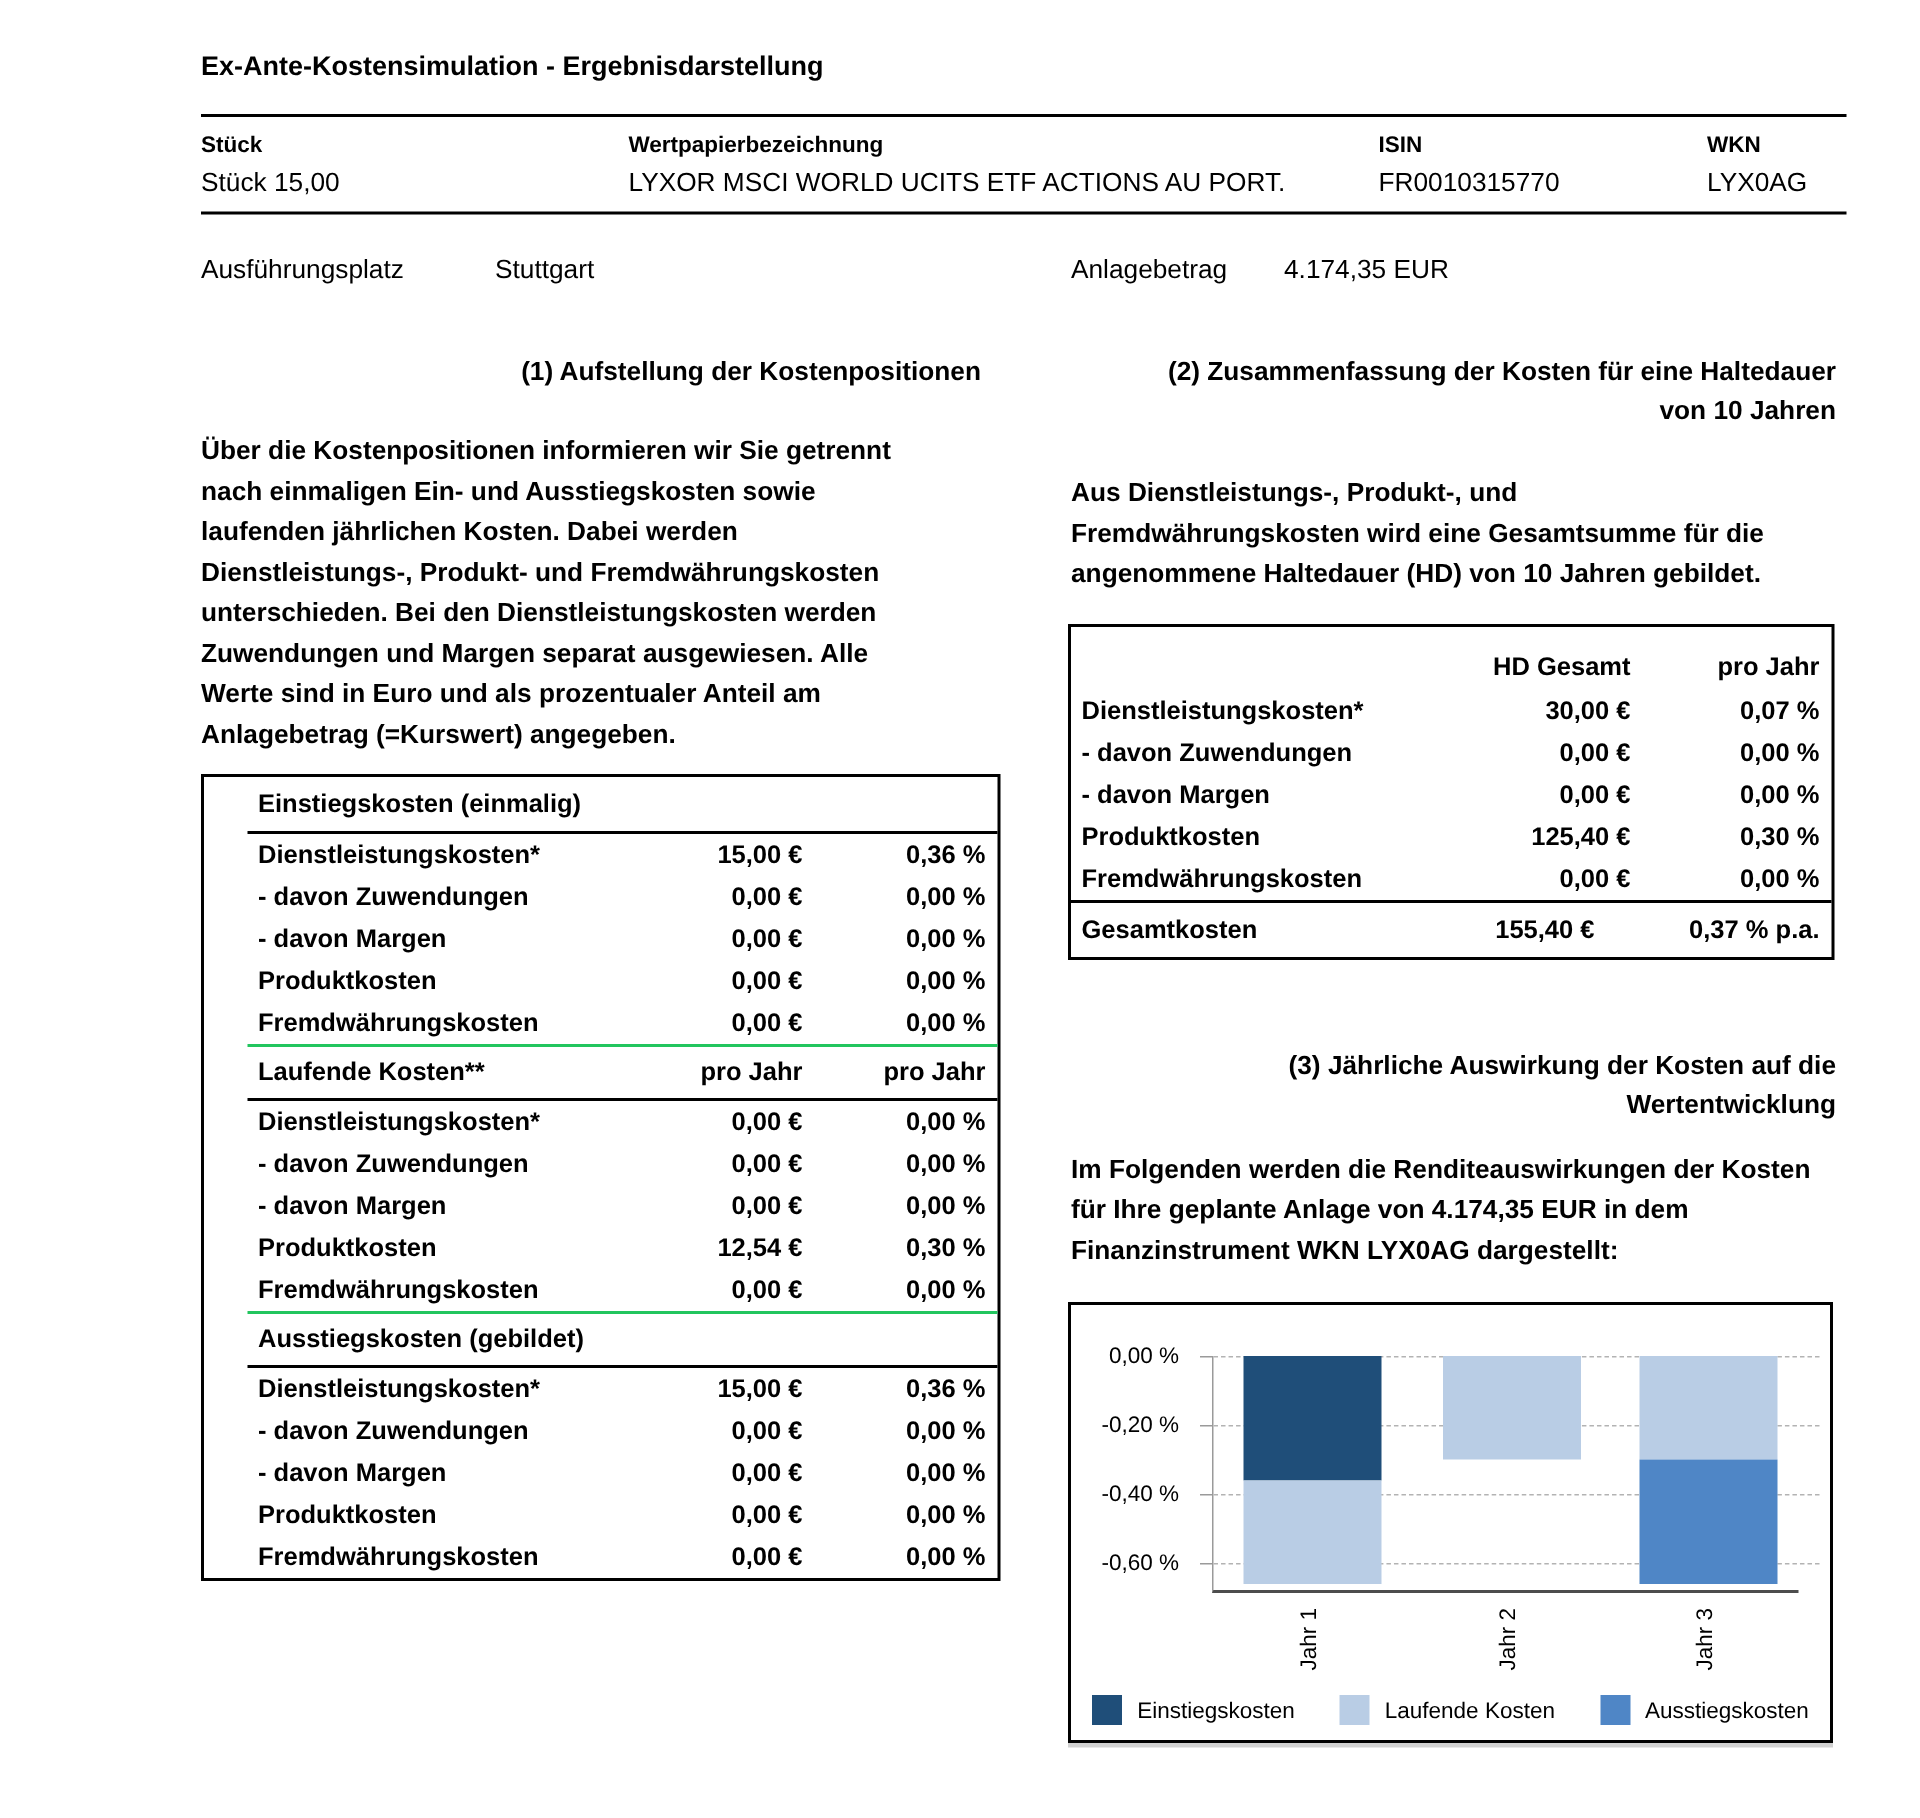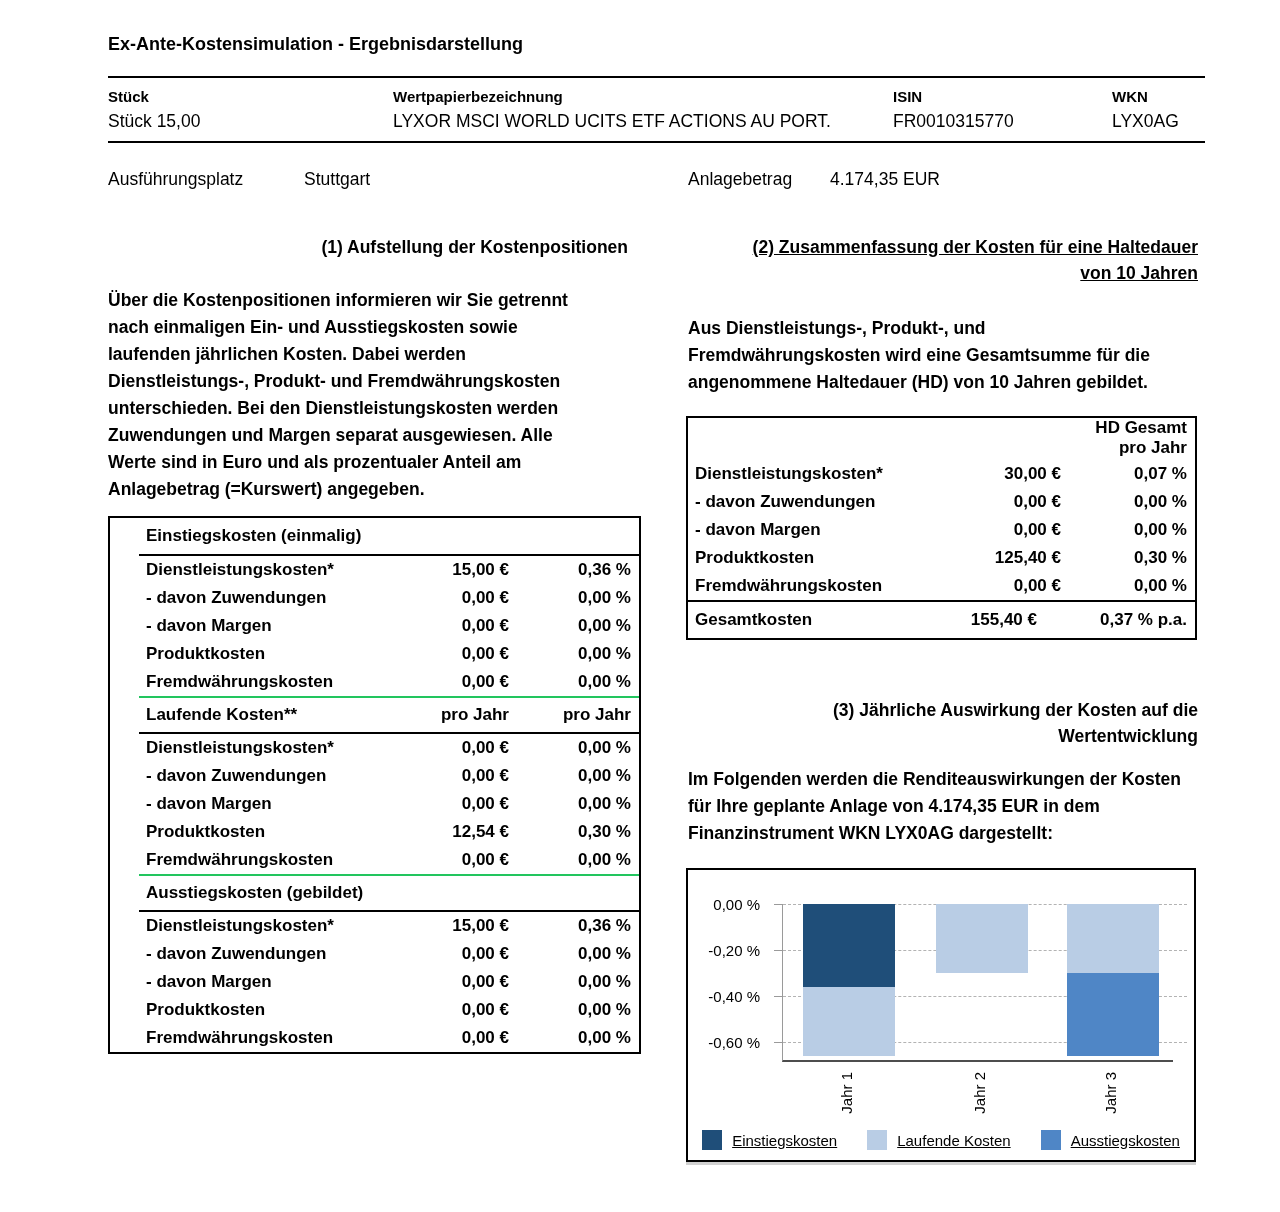--- a/index.html
+++ b/index.html
@@ -1,18 +1,18 @@
 <!DOCTYPE html>
 <html><head>
 <meta charset="utf-8">
 <style>
   html,body{margin:0;padding:0;background:#fff;}
   .page{position:relative;width:1280px;height:1212px;background:#ffffff;overflow:hidden;
         font-family:"Liberation Sans",sans-serif;color:#000;}
-  .abs{position:absolute;}
+  .abs{position:absolute;margin-left:26px;}
   .ml{white-space:pre-line;}
 
   
   .doc-title{left:108px;top:34px;font-size:18px;font-weight:bold;}
 
   
   .instr{left:108px;top:76px;width:1097px;border-top:2px solid #000;border-bottom:2px solid #000;height:63px;}
   .instr .hdr{position:absolute;top:10px;font-size:15px;font-weight:bold;}
   .instr .val{position:absolute;top:33px;font-size:17.5px;}
   .ix0{left:0;} .ix1{left:285px;} .ix2{left:785px;} .ix3{left:1004px;}
@@ -30,36 +30,36 @@
   .ltable .srow{display:flex;align-items:center;height:28px;padding:0 8px 0 7px;box-sizing:border-box;}
   .ltable .shead{height:38px;border-bottom:2px solid #000;}
   .ltable .lsec + .lsec .shead{border-top:2px solid #22c55e;}
   .cl{flex:1;text-align:left;}
   .ce{width:118px;text-align:right;}
   .cp{width:122px;text-align:right;}
 
   
   .rtable{left:686px;top:416px;width:507px;border:2px solid #000;font-size:17px;font-weight:bold;}
   .rtable .srow{display:flex;align-items:center;height:28px;padding:0 8px 0 7px;box-sizing:border-box;}
-  .rtable .rhead{height:42px;align-items:flex-end;padding-bottom:5px;flex-direction:column;}
+  .rtable .rhead{height:42px;align-items:flex-end;padding-bottom:5px;}
   .rtable .rtotal{height:38px;border-top:2px solid #000;gap:24px;}
   .rc2{width:158px;text-align:right;}
   .rc3{width:126px;text-align:right;}
 
   
   .chartbox{left:686px;top:868px;width:510px;height:294px;border:2px solid #000;box-sizing:border-box;
             box-shadow:0 3px 0 rgba(0,0,0,0.18);background:#fff;}
   .plot{position:absolute;left:94px;top:34px;width:390px;height:156px;
         border-left:1px solid #9a9a9a;border-bottom:2px solid #4d4d4d;}
   .gline{position:absolute;left:0;right:-14px;height:0;border-top:1px dashed #b3b3b3;}
   .gtick{position:absolute;width:8px;height:0;border-top:1px solid #9a9a9a;left:-9px;}
   .ylab{position:absolute;left:0;width:72px;text-align:right;font-size:15px;transform:translateY(-50%);}
   .barseg{position:absolute;}
   .xlab{position:absolute;font-size:15px;writing-mode:vertical-rl;transform:rotate(180deg);}
-  .legend{position:absolute;left:0;right:0;top:260px;display:flex;justify-content:center;gap:30px;align-items:center;text-decoration:underline;}
+  .legend{position:absolute;left:0;right:0;top:260px;display:flex;justify-content:center;gap:30px;align-items:center;}
   .legend .litem{display:flex;align-items:center;gap:10px;font-size:15px;}
   .lswatch{width:20px;height:20px;display:inline-block;}
 </style>
 </head>
 <body>
 
 <div class="page">
 
   <div class="abs doc-title">Ex-Ante-Kostensimulation - Ergebnisdarstellung</div>
 
@@ -183,21 +183,21 @@
           <span class="cp">0,00 %</span>
         </div>
         <div class="srow">
           <span class="cl">Fremdwährungskosten</span>
           <span class="ce">0,00 €</span>
           <span class="cp">0,00 %</span>
         </div>
       </div>
     </div>
 
-  <div class="abs sec-head-txt ml" style="left:688px;top:234px;width:510px;text-decoration:underline;">(2) Zusammenfassung der Kosten für eine Haltedauer
+  <div class="abs sec-head-txt ml" style="left:688px;top:234px;width:510px;">(2) Zusammenfassung der Kosten für eine Haltedauer
 von 10 Jahren</div>
   <div class="abs para ml" style="left:688px;top:315px;width:520px;">Aus Dienstleistungs-, Produkt-, und
 Fremdwährungskosten wird eine Gesamtsumme für die
 angenommene Haltedauer (HD) von 10 Jahren gebildet.</div>
 
   <div class="abs rtable">
     <div class="srow rhead">
       <span class="cl"></span>
       <span class="rc2">HD Gesamt</span>
       <span class="rc3">pro Jahr</span>

